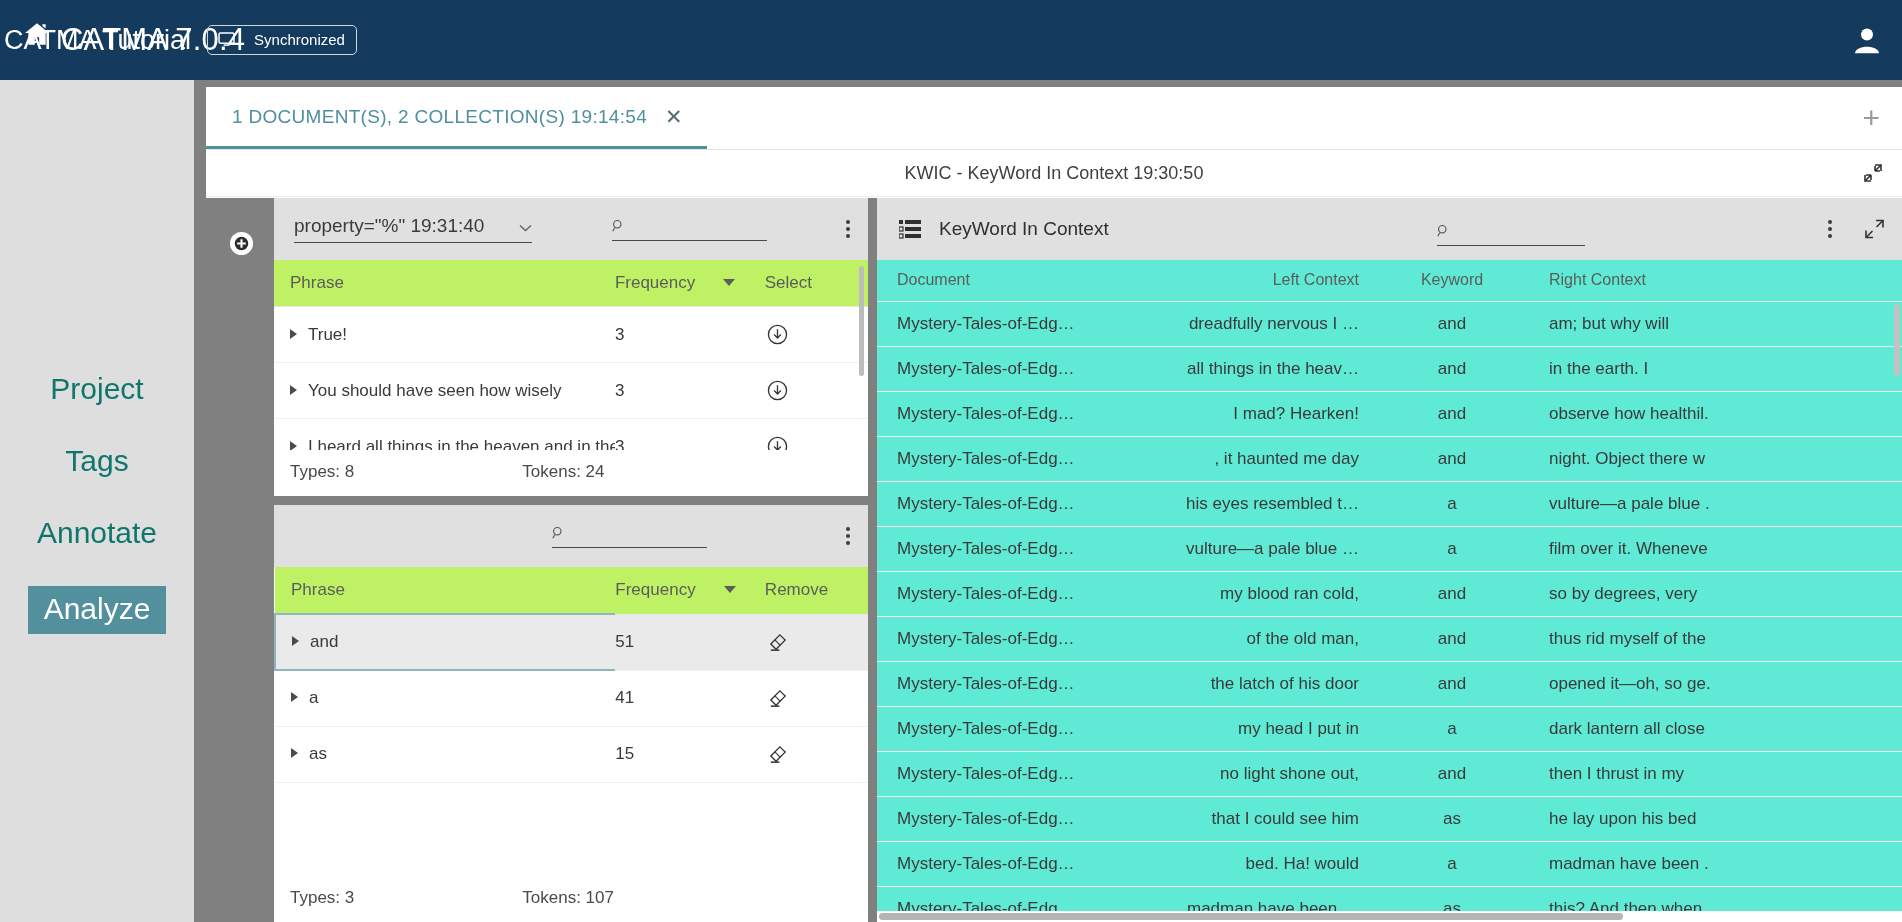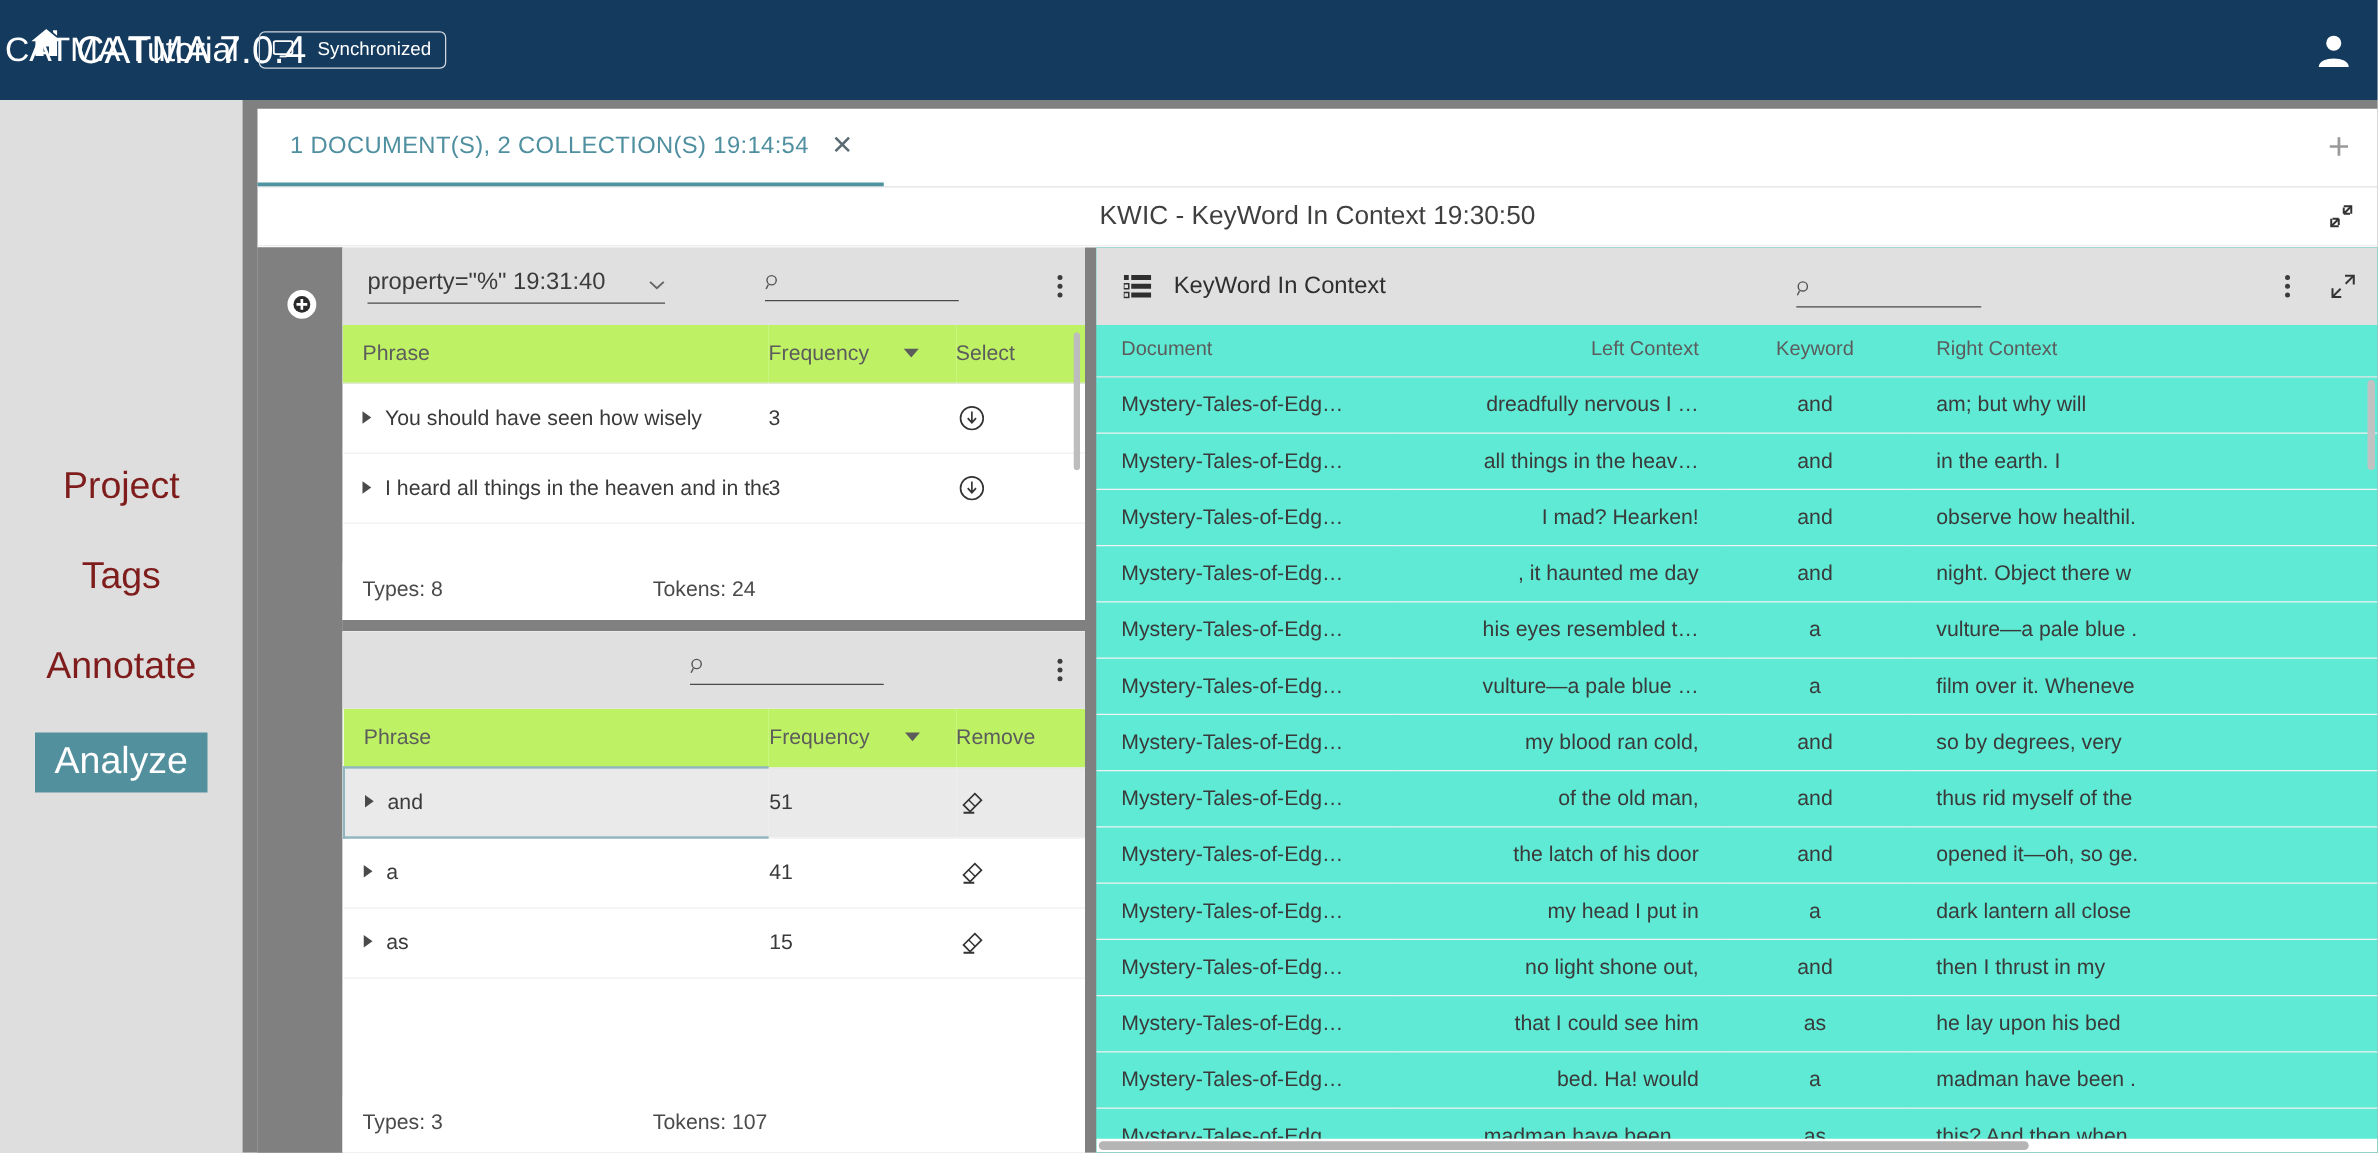--- a/index.html
+++ b/index.html
@@ -45,21 +45,21 @@
   
   .nav-rail {
     position: absolute; top: 80px; left: 0;
     width: 194px; height: 842px;
     background: #dedede;
     display: flex; flex-direction: column;
     align-items: center; justify-content: flex-start;
     padding-top: 290px; gap: 34px;
   }
   .nav-item {
-    font-size: 30px; color: #7f1d1d; font-weight: 400;
+    font-size: 30px; color: #0f766e; font-weight: 400;
     line-height: 1; padding: 4px 6px;
     white-space: nowrap;
   }
   .nav-item.active {
     background: #53909e; color: #ffffff;
     padding: 8px 16px 10px 16px;
   }
 
   
   .canvas {
@@ -91,21 +91,21 @@
     transform: translateY(-50%);
     font-size: 30px; color: #9a9a9a; line-height: 1; font-weight: 300;
   }
 
   
   .kwic-titlebar {
     position: relative; height: 47px;
     display: flex; align-items: center; justify-content: center;
     border-bottom: 1px solid #ececec;
   }
-  .kwic-titlebar .title { font-size: 21px; color: #3f3f3f; }
+  .kwic-titlebar .title { font-size: 18px; color: #3f3f3f; }
   .collapse-icon {
     position: absolute; right: 18px; top: 50%;
     transform: translateY(-50%);
     width: 22px; height: 22px;
   }
 
   
   .body-area {
     position: absolute; top: 111px; left: 0;
     width: 1696px; height: 724px;
@@ -399,20 +399,32 @@
                   <th class="col-phrase">Phrase</th>
                   <th class="col-freq">
                     <span>Frequency</span><i class="sort-caret"></i>
                   </th>
                   <th class="col-act">Select</th>
                 </tr>
               </thead>
               <tbody>
                 <tr>
                   <td class="col-phrase">
+                    <i class="tri"></i><span>True!</span>
+                  </td>
+                  <td class="col-freq">3</td>
+                  <td class="col-act">
+                    <svg class="icon-btn" viewBox="0 0 22 22">
+                      <circle cx="11" cy="11" r="9.5" fill="none" stroke="#333" stroke-width="1.4"></circle>
+                      <path d="M11 5.5 v9 M7.5 11 L11 14.8 L14.5 11" stroke="#333" stroke-width="1.4" fill="none"></path>
+                    </svg>
+                  </td>
+                </tr>
+                <tr>
+                  <td class="col-phrase">
                     <i class="tri"></i><span>You should have seen how wisely</span>
                   </td>
                   <td class="col-freq">3</td>
                   <td class="col-act">
                     <svg class="icon-btn" viewBox="0 0 22 22">
                       <circle cx="11" cy="11" r="9.5" fill="none" stroke="#333" stroke-width="1.4"></circle>
                       <path d="M11 5.5 v9 M7.5 11 L11 14.8 L14.5 11" stroke="#333" stroke-width="1.4" fill="none"></path>
                     </svg>
                   </td>
                 </tr>

